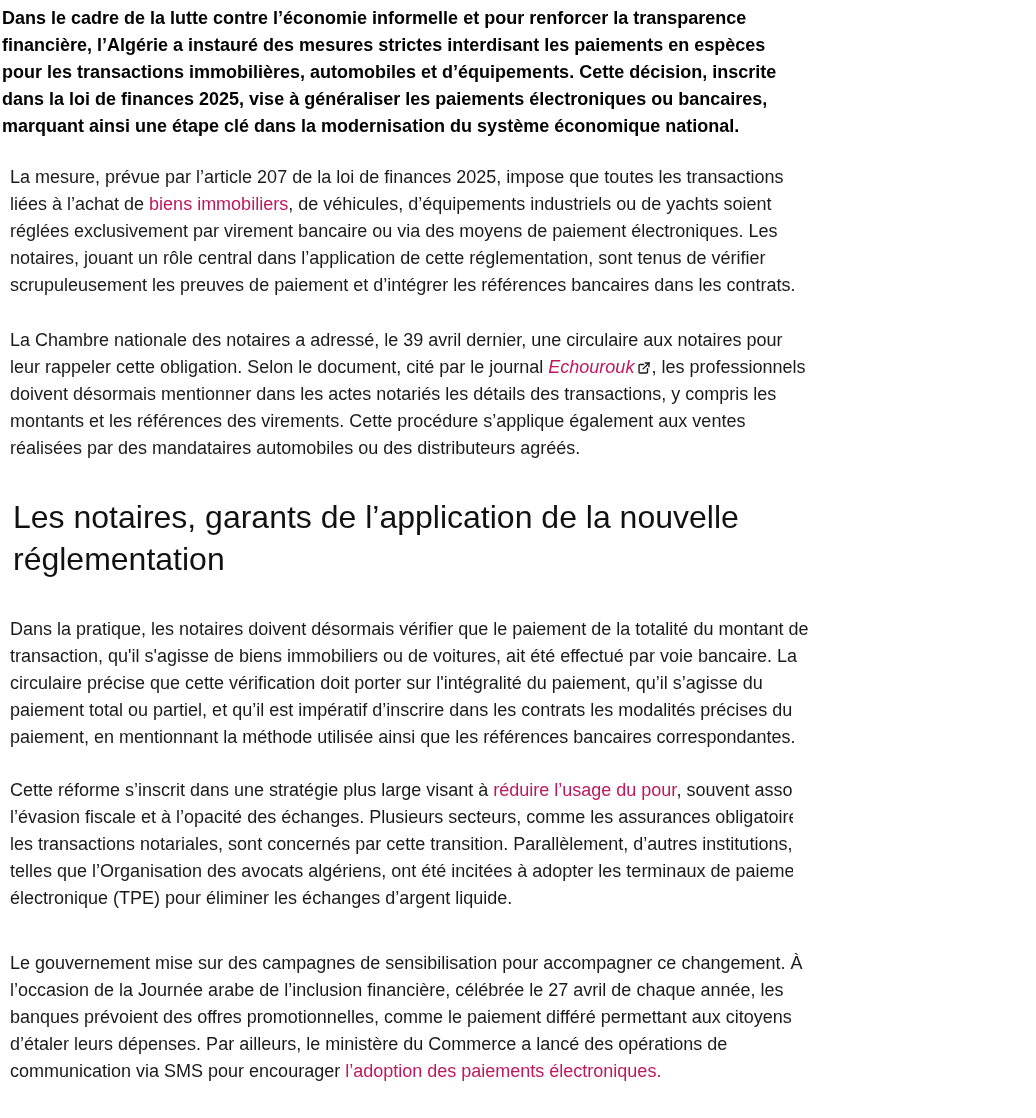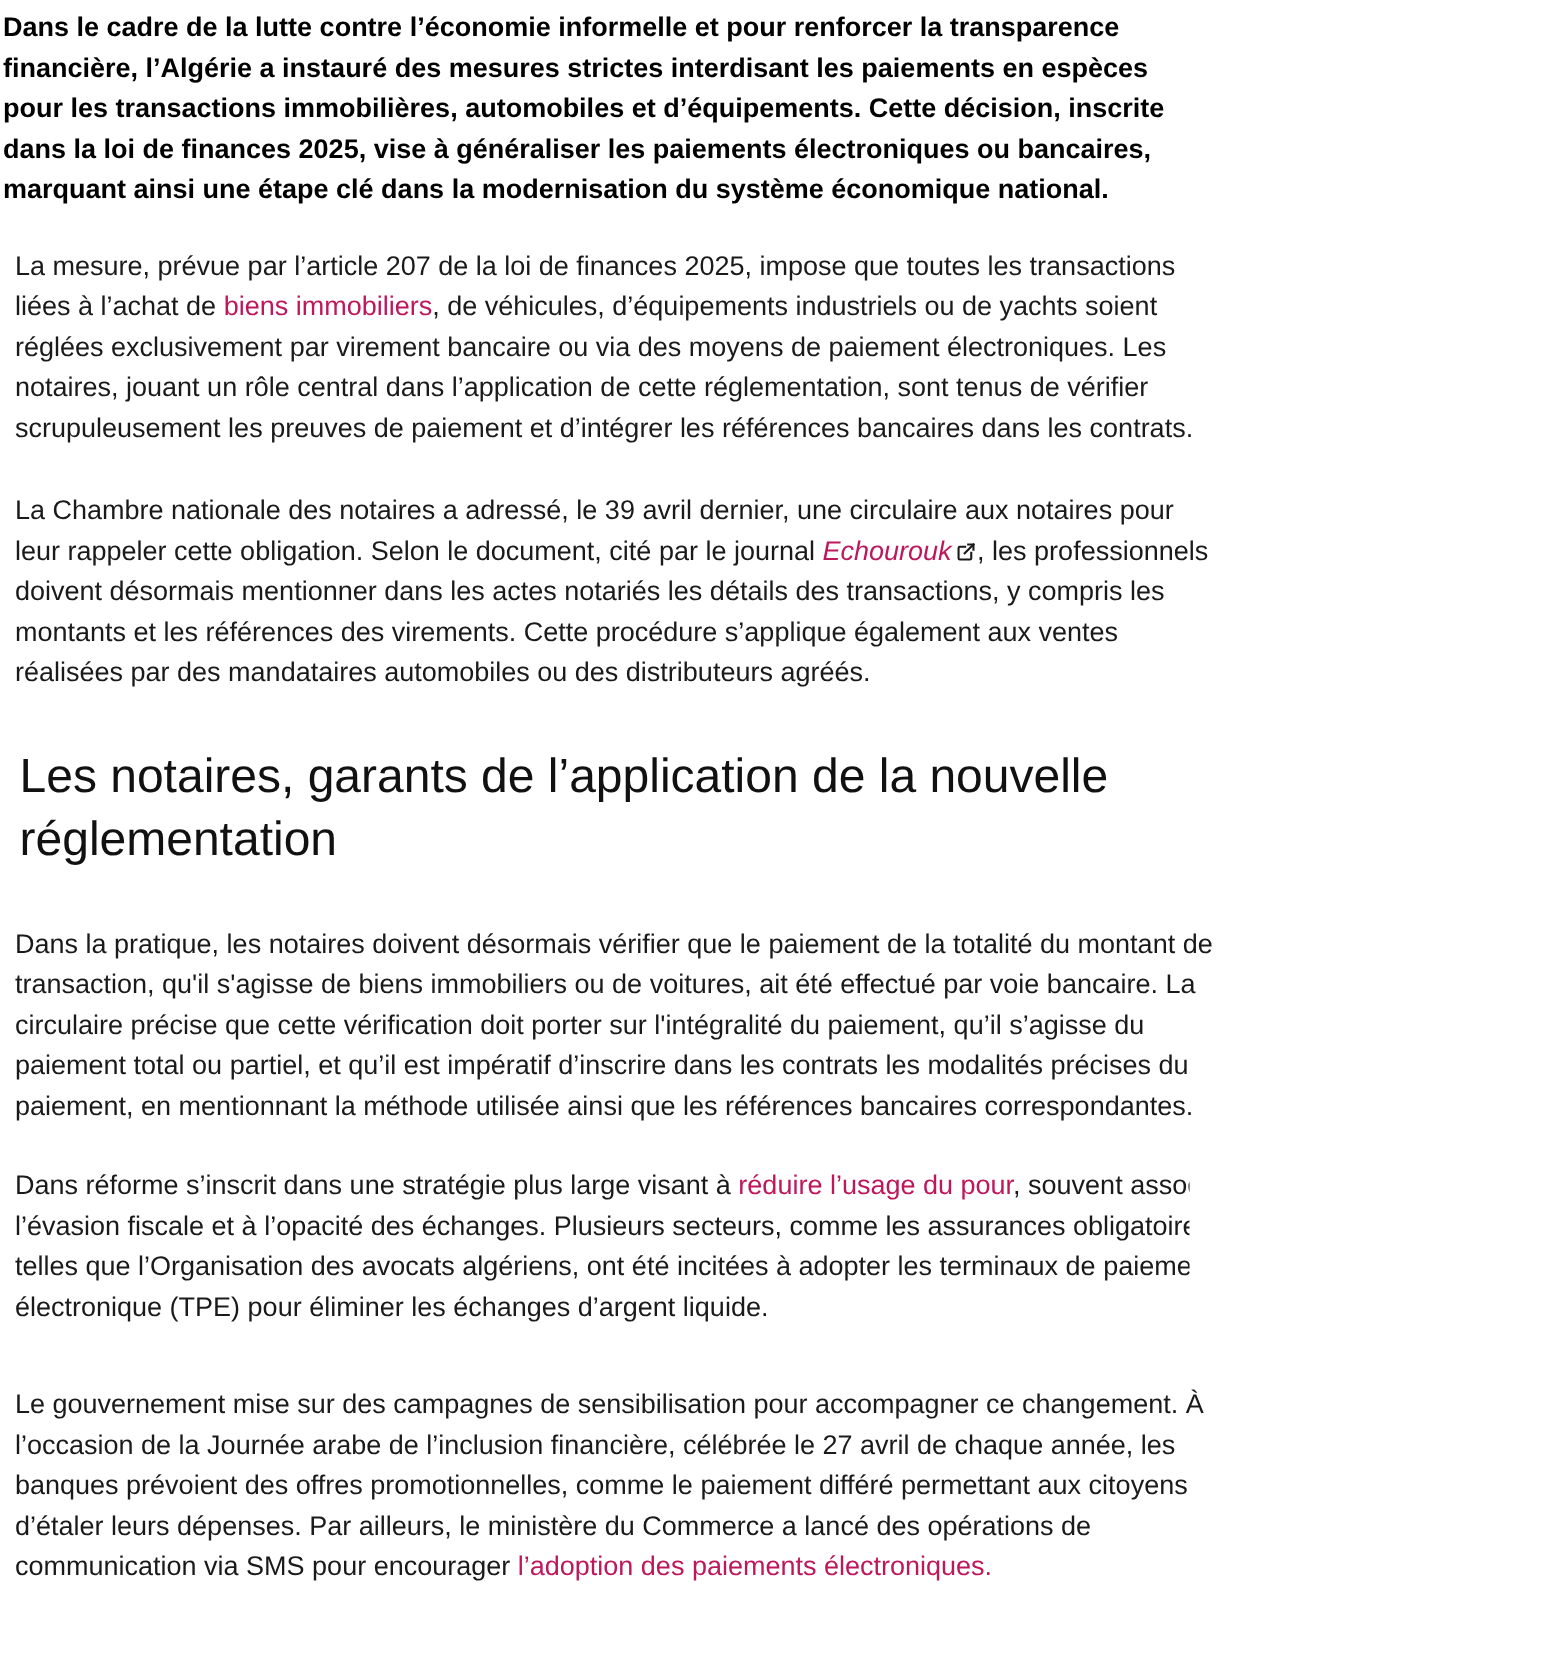--- a/index.html
+++ b/index.html
@@ -71,22 +71,23 @@
             <path d="M18 13v6a1.5 1.5 0 0 1-1.5 1.5H5A1.5 1.5 0 0 1 3.5 19V7.5A1.5 1.5 0 0 1 5 6h6"></path>
             <polyline points="14.5 3.5 20.5 3.5 20.5 9.5"></polyline>
             <line x1="10.5" y1="13.5" x2="20.5" y2="3.5"></line>
           </svg></span><span>, les professionnels doivent désormais mentionner dans les actes notariés les détails des transactions, y compris les montants et les références des virements. Cette procédure s’applique également aux ventes réalisées par des mandataires automobiles ou des distributeurs agréés.</span></p>
 
     <h2 class="section-heading">Les notaires, garants de l’application de la nouvelle réglementation</h2>
 
     <p class="para mb26">Dans la pratique, les notaires doivent désormais vérifier que le paiement de la totalité du montant de transaction, qu'il s'agisse de biens immobiliers ou de voitures, ait été effectué par voie bancaire. La circulaire précise que cette vérification doit porter sur l'intégralité du paiement, qu’il s’agisse du paiement total ou partiel, et qu’il est impératif d’inscrire dans les contrats les modalités précises du paiement, en mentionnant la méthode utilisée ainsi que les références bancaires correspondantes.</p>
 
     <div class="clip">
-      <div class="line"><span>Dans réforme s’inscrit dans une stratégie plus large visant à </span><a class="green-link">réduire l’usage du pour</a><span>, souvent associé à</span></div>
+      <div class="line"><span>Cette réforme s’inscrit dans une stratégie plus large visant à </span><a class="green-link">réduire l’usage du pour</a><span>, souvent associé à</span></div>
       <div class="line">l’évasion fiscale et à l’opacité des échanges. Plusieurs secteurs, comme les assurances obligatoires et</div>
+      <div class="line">les transactions notariales, sont concernés par cette transition. Parallèlement, d’autres institutions,</div>
       <div class="line">telles que l’Organisation des avocats algériens, ont été incitées à adopter les terminaux de paiement</div>
       <div class="line">électronique (TPE) pour éliminer les échanges d’argent liquide.</div>
     </div>
 
     <p class="para"><span>Le gouvernement mise sur des campagnes de sensibilisation pour accompagner ce changement. À l’occasion de la Journée arabe de l’inclusion financière, célébrée le 27 avril de chaque année, les banques prévoient des offres promotionnelles, comme le paiement différé permettant aux citoyens d’étaler leurs dépenses. Par ailleurs, le ministère du Commerce a lancé des opérations de communication via SMS pour encourager </span><a class="green-link">l’adoption des paiements électroniques.</a></p>
 
   </div>
 </div>
 
 </body></html>

